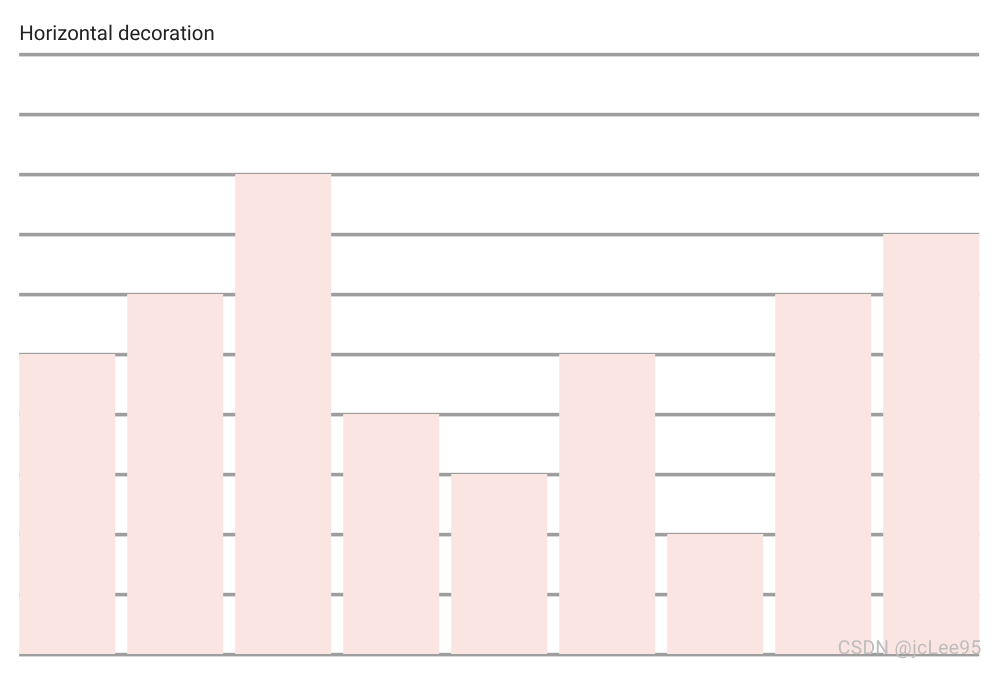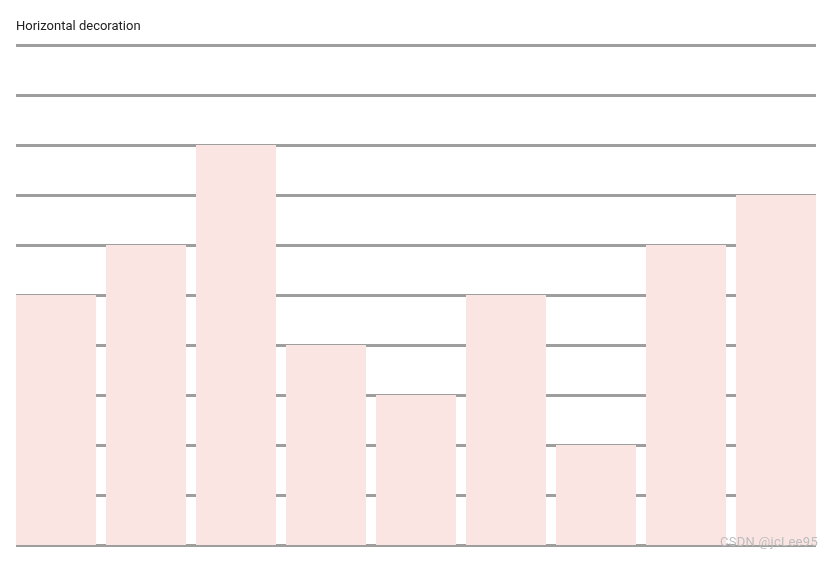--- a/index.html
+++ b/index.html
@@ -11,21 +11,21 @@
       width: 832px;
       height: 561px;
       font-family: -apple-system, BlinkMacSystemFont, "Segoe UI", Roboto, Helvetica, Arial, sans-serif;
       background: #ffffff;
       position: relative;
     }
     .title {
       position: absolute;
       left: 16px;
       top: 18px;
-      font-size: 13px;
+      font-size: 17px;
       font-weight: 400;
       color: #212121;
     }
     .chart {
       position: absolute;
       left: 16px;
       top: 45px;
       width: 800px;
       height: 500px;
     }
@@ -47,21 +47,21 @@
       justify-content: space-between;
     }
     .bar {
       width: 80px;
       background: #fae5e3;
     }
     .watermark {
       position: absolute;
       right: 14px;
       bottom: 12px;
-      font-size: 13px;
+      font-size: 16px;
       color: #bdbdbd;
       letter-spacing: 0.3px;
     }
   </style>
 </head>
 <body>
 
 <div class="title">Horizontal decoration</div>
 
 <div class="chart">

